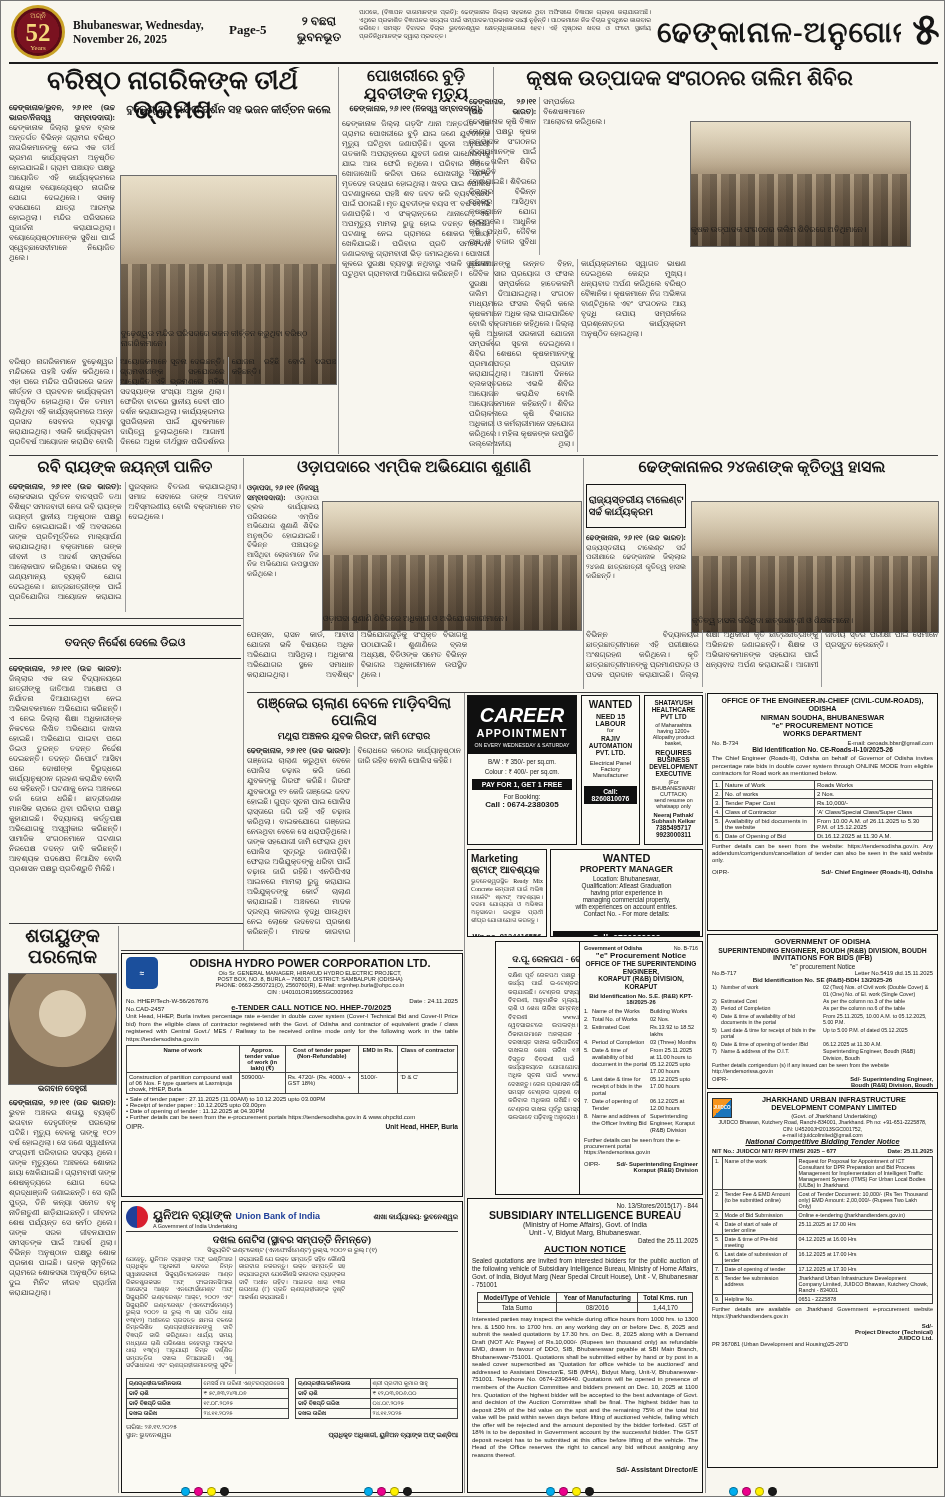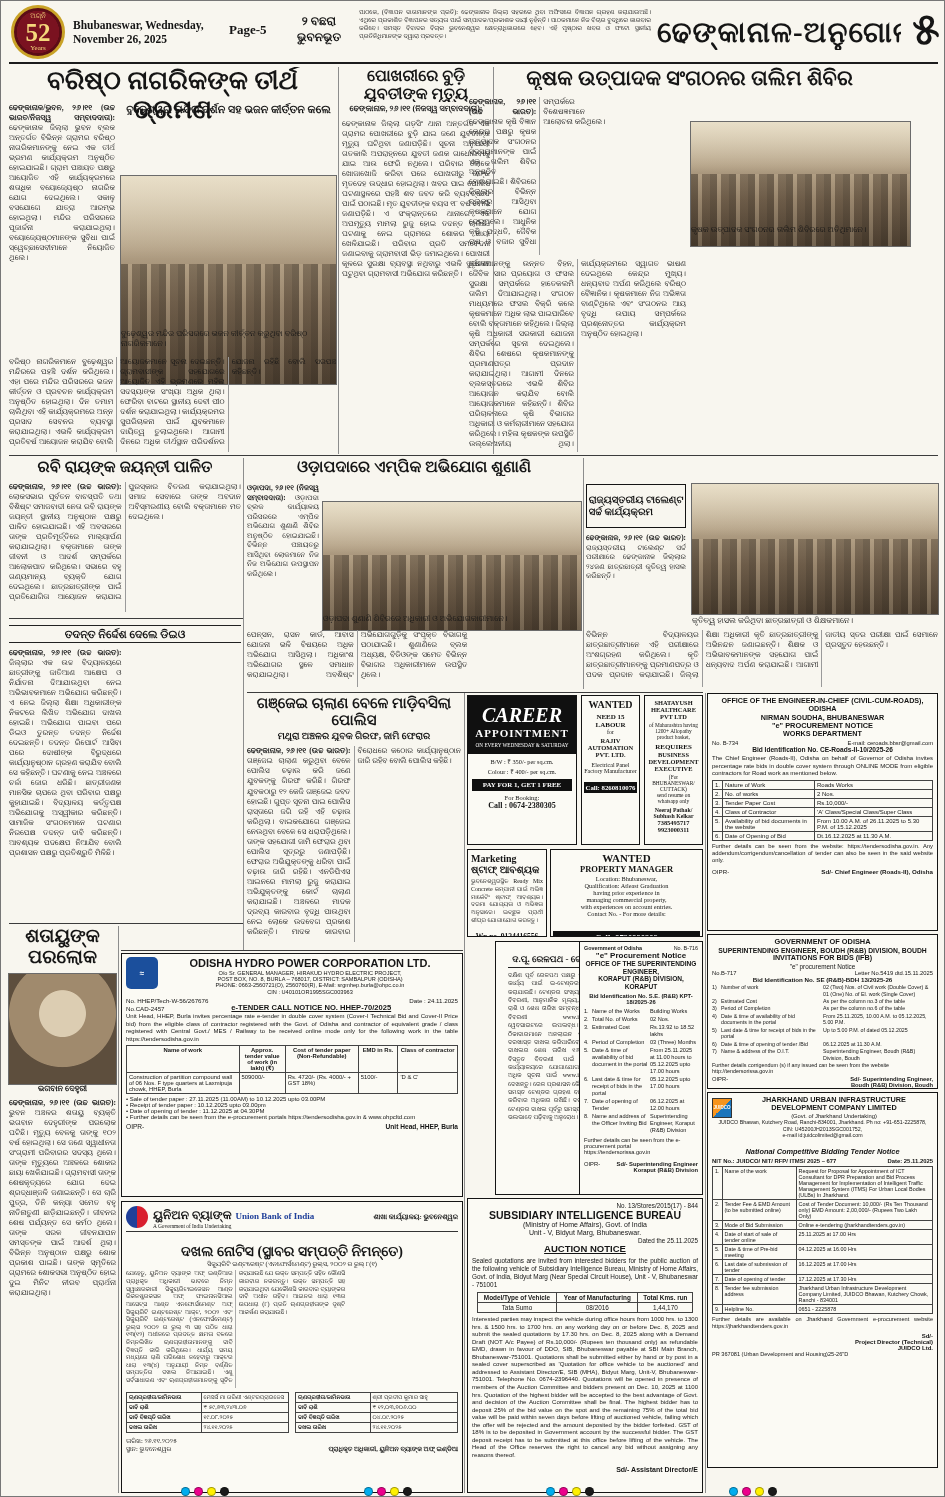--- a/index.html
+++ b/index.html
@@ -1,21 +1,21 @@
 <!DOCTYPE html>
 <html><head>
 <meta charset="utf-8">
 <style>
 *{margin:0;padding:0;box-sizing:border-box}
 html,body{background:#9b9b9b}
 .page{position:relative;width:945px;height:1497px;margin:0 auto;background:#f8f6ef;color:#151515;
   font-family:"Liberation Serif","DejaVu Serif",serif;overflow:hidden;border:1px solid #777}
 .abs{position:absolute}
 .pre{white-space:pre-line}
-.sans{font-family:Liberation Serif, serif}
+.sans{font-family:Liberation Sans, sans-serif}
 .hl{font-weight:bold;line-height:1.1;text-align:center;overflow:hidden}
 .dl{font-weight:bold}
 .bt{font-size:7.6px;line-height:1.32;text-align:justify;overflow:hidden;column-fill:auto}
 .c2{column-count:2;column-gap:7px;column-rule:1px solid #9a9a9a}
 .c3{column-count:3;column-gap:7px;column-rule:1px solid #9a9a9a}
 .c4{column-count:4;column-gap:7px;column-rule:1px solid #9a9a9a}
 .photo{position:relative;background:linear-gradient(180deg,#d3c7ad 0%,#b5a388 34%,#8a7760 62%,#594b3b 100%);outline:1px solid #6b6b6b;overflow:hidden}
 .photo::before{content:"";position:absolute;left:0;right:0;bottom:0;height:58%;
   background:repeating-linear-gradient(90deg,rgba(30,22,14,.38) 0 7px,rgba(214,194,162,.20) 7px 11px,rgba(42,30,19,.30) 11px 19px)}
 .photo::after{content:"";position:absolute;left:0;right:0;top:0;height:40%;background:linear-gradient(180deg,rgba(250,242,222,.55),rgba(250,242,222,0))}
@@ -101,33 +101,34 @@
     <div class="abs bt" style="left:0;top:26px;width:72px;height:140px;font-size:7.2px">
       <span class="dl">ଓଡ଼ାପଦା, ୨୬।୧୧ (ନିଜସ୍ୱ ସମ୍ବାଦଦାତା):</span>
       <span>ଓଡ଼ାପଦା ବ୍ଲକ କାର୍ଯ୍ୟାଳୟ ପରିସରରେ ଏମ୍ପିକ ଅଭିଯୋଗ ଶୁଣାଣି ଶିବିର ଅନୁଷ୍ଠିତ ହୋଇଯାଇଛି। ବିଭିନ୍ନ ପଞ୍ଚାୟତରୁ ଆସିଥିବା ଲୋକମାନେ ନିଜ ନିଜ ଅଭିଯୋଗ ଉପସ୍ଥାପନ କରିଥିଲେ।</span>
     </div>
     <div class="abs photo" style="left:76px;top:26px;width:258px;height:128px"></div>
     <div class="abs cap" style="left:76px;top:156px;width:258px;height:12px;overflow:hidden">ଓଡ଼ାପଦା ଶୁଣାଣି ଶିବିରରେ ଅଧିକାରୀ ଓ ଅଭିଯୋଗକାରୀମାନେ।</div>
     <div class="abs bt c3" style="left:0;top:172px;width:334px;height:57px">ପେନ୍ସନ, ରାସନ କାର୍ଡ, ଆବାସ ଯୋଜନା ଭଳି ବିଷୟରେ ଅଧିକ ଅଭିଯୋଗ ଆସିଥିଲା। ଅଧିକାଂଶ ଅଭିଯୋଗର ସ୍ଥଳେ ସମାଧାନ କରାଯାଇଥିଲା। ଅବଶିଷ୍ଟ ଅଭିଯୋଗଗୁଡ଼ିକୁ ସଂପୃକ୍ତ ବିଭାଗକୁ ପଠାଯାଇଛି। ଶୁଣାଣିରେ ବ୍ଲକ ଅଧ୍ୟକ୍ଷ, ବିଡିଓଙ୍କ ସମେତ ବିଭିନ୍ନ ବିଭାଗର ଅଧିକାରୀମାନେ ଉପସ୍ଥିତ ଥିଲେ।</div>
   </section>
 
   <section class="abs" style="left:585px;top:457px;width:352px;height:231px">
+    <div class="hl" style="font-size:16px">ଢେଙ୍କାନାଳର ୨୪ଜଣଙ୍କ କୃତିତ୍ୱ ହାସଲ</div>
     <div class="abs kbox pre" style="left:0;top:26px;width:100px;height:44px;font-size:10px">ରାଜ୍ୟସ୍ତରୀୟ ଟାଲେଣ୍ଟ
 ସର୍ଚ୍ଚ କାର୍ଯ୍ୟକ୍ରମ</div>
     <div class="abs bt" style="left:0;top:76px;width:100px;height:86px;font-size:7.2px">
       <span class="dl">ଢେଙ୍କାନାଳ, ୨୬।୧୧ (ଉଚ୍ଚ ଭାରତ):</span>
       <span>ରାଜ୍ୟସ୍ତରୀୟ ଟାଲେଣ୍ଟ ସର୍ଚ୍ଚ ପରୀକ୍ଷାରେ ଢେଙ୍କାନାଳ ଜିଲ୍ଲାର ୨୪ଜଣ ଛାତ୍ରଛାତ୍ରୀ କୃତିତ୍ୱ ହାସଲ କରିଛନ୍ତି।</span>
     </div>
     <div class="abs photo" style="left:106px;top:26px;width:246px;height:130px"></div>
     <div class="abs cap" style="left:106px;top:158px;width:290px;height:12px;overflow:hidden">କୃତିତ୍ୱ ହାସଲ କରିଥିବା ଛାତ୍ରଛାତ୍ରୀ ଓ ଶିକ୍ଷକମାନେ।</div>
     <div class="abs bt c3" style="left:0;top:172px;width:352px;height:57px">ବିଭିନ୍ନ ବିଦ୍ୟାଳୟର ଛାତ୍ରଛାତ୍ରୀମାନେ ଏହି ପରୀକ୍ଷାରେ ଅଂଶଗ୍ରହଣ କରିଥିଲେ। କୃତି ଛାତ୍ରଛାତ୍ରୀମାନଙ୍କୁ ପ୍ରମାଣପତ୍ର ଓ ପଦକ ପ୍ରଦାନ କରାଯାଇଛି। ଜିଲ୍ଲା ଶିକ୍ଷା ଅଧିକାରୀ କୃତି ଛାତ୍ରଛାତ୍ରୀଙ୍କୁ ଅଭିନନ୍ଦନ ଜଣାଇଛନ୍ତି। ଶିକ୍ଷକ ଓ ଅଭିଭାବକମାନଙ୍କ ସହଯୋଗ ପାଇଁ ଧନ୍ୟବାଦ ଅର୍ପଣ କରାଯାଇଛି। ଆଗାମୀ ଜାତୀୟ ସ୍ତର ପରୀକ୍ଷା ପାଇଁ ସେମାନେ ପ୍ରସ୍ତୁତ ହେଉଛନ୍ତି।</div>
   </section>
 
   <section class="abs" style="left:8px;top:620px;width:232px;height:300px">
-    <div class="hl" style="font-size:11px;border-top:1px solid #222;border-bottom:1px solid #222;padding:2px 0;margin-top:4px">ତଦନ୍ତ ନିର୍ଦ୍ଦେଶ ଦେଲେ ଡିଇଓ</div>
+    <div class="hl" style="font-size:11px;border-top:1px solid #222;border-bottom:1px solid #222;padding:10px 0;margin-top:4px">ତଦନ୍ତ ନିର୍ଦ୍ଦେଶ ଦେଲେ ଡିଇଓ</div>
     <div class="bt c2" style="margin-top:5px;height:238px">
       <span class="dl">ଢେଙ୍କାନାଳ, ୨୬।୧୧ (ଉଚ୍ଚ ଭାରତ):</span>
       <span>ଜିଲ୍ଲାର ଏକ ଉଚ୍ଚ ବିଦ୍ୟାଳୟରେ ଛାତ୍ରୀଙ୍କୁ ଜାତିଆଣ ଆକ୍ଷେପ ଓ ନିର୍ଯାତନା ଦିଆଯାଉଥିବା ନେଇ ଅଭିଭାବକମାନେ ଅଭିଯୋଗ କରିଛନ୍ତି। ଏ ନେଇ ଜିଲ୍ଲା ଶିକ୍ଷା ଅଧିକାରୀଙ୍କ ନିକଟରେ ଲିଖିତ ଅଭିଯୋଗ ଦାଖଲ ହୋଇଛି। ଅଭିଯୋଗ ପାଇବା ପରେ ଡିଇଓ ତୁରନ୍ତ ତଦନ୍ତ ନିର୍ଦ୍ଦେଶ ଦେଇଛନ୍ତି। ତଦନ୍ତ ରିପୋର୍ଟ ଆସିବା ପରେ ଦୋଷୀଙ୍କ ବିରୁଦ୍ଧରେ କାର୍ଯ୍ୟାନୁଷ୍ଠାନ ଗ୍ରହଣ କରାଯିବ ବୋଲି ସେ କହିଛନ୍ତି। ଘଟଣାକୁ ନେଇ ଅଞ୍ଚଳରେ ଚର୍ଚ୍ଚା ଜୋର ଧରିଛି। ଛାତ୍ରୀଜଣକ ମାନସିକ ଚାପରେ ଥିବା ପରିବାର ପକ୍ଷରୁ କୁହାଯାଇଛି। ବିଦ୍ୟାଳୟ କର୍ତ୍ତୃପକ୍ଷ ଅଭିଯୋଗକୁ ଅସ୍ୱୀକାର କରିଛନ୍ତି। ସାମାଜିକ ସଂଗଠନମାନେ ଘଟଣାର ନିରପେକ୍ଷ ତଦନ୍ତ ଦାବି କରିଛନ୍ତି। ଆବଶ୍ୟକ ପଦକ୍ଷେପ ନିଆଯିବ ବୋଲି ପ୍ରଶାସନ ପକ୍ଷରୁ ପ୍ରତିଶ୍ରୁତି ମିଳିଛି।</span>
     </div>
   </section>
 
   <section class="abs" style="left:246px;top:694px;width:214px;height:256px">
     <div class="hl" style="font-size:15px">ଗଞ୍ଜେଇ ଚାଲାଣ ବେଳେ ମାଡ଼ିବସିଲା ପୋଲିସ</div>
     <div class="hl" style="font-size:9.5px;margin-top:3px">ମଥୁରା ଅଞ୍ଚଳର ଯୁବକ ଗିରଫ, ଜାମି ଫେରାର</div>
     <div class="bt c2" style="margin-top:5px;height:196px">
@@ -410,21 +411,21 @@
     <div style="display:flex;gap:3px;align-items:center">
       <div style="width:20px;height:20px;border:1px solid #333;background:linear-gradient(135deg,#f7941d 0 50%,#1b75bb 50% 100%);color:#fff;font-size:4.5px;display:flex;align-items:center;justify-content:center;font-weight:bold">JUIDCO</div>
       <div style="flex:1">
         <div class="nt" style="font-size:7.3px">JHARKHAND URBAN INFRASTRUCTURE DEVELOPMENT COMPANY LIMITED</div>
         <div class="nt" style="font-size:5.8px;font-weight:normal">(Govt. of Jharkhand Undertaking)</div>
       </div>
     </div>
     <div class="nt" style="font-size:5.3px;font-weight:normal">JUIDCO Bhawan, Kutchery Road, Ranchi-834001, Jharkhand. Ph no: +91-651-2225878,</div>
     <div class="nt" style="font-size:5.3px;font-weight:normal">CIN: U45200JH2013SGC001752,</div>
     <div class="nt" style="font-size:5.3px;font-weight:normal">e-mail id:juidcolimited@gmail.com</div>
-    <div class="nt" style="font-size:7.4px;font-style:italic;margin-top:10px">National Competitive Bidding  Tender Notice</div>
+    <div class="nt" style="font-size:7.4px;font-style:italic;text-decoration:underline;margin-top:0">National Competitive Bidding  Tender Notice</div>
     <div style="display:flex;justify-content:space-between;font-size:5.9px;font-weight:bold;margin:2px 0">
       <span>NIT No.: JUIDCO/ NIT/ RFP/ ITMS/ 2025 – 677</span>
       <span>Date: 25.11.2025</span>
     </div>
     <table class="grid" style="font-size:5.4px">
       <tbody>
           <tr>
           <td style="width:9px;text-align:center">1.</td>
           <td style="width:74px">Name of the work</td>
           <td>Request for Proposal for Appointment of ICT Consultant for DPR Preparation and Bid Process Management for Implementation of Intelligent Traffic Management System (ITMS) For Urban Local Bodies (ULBs) In Jharkhand.</td>
@@ -534,21 +535,21 @@
   <section class="abs notice" style="left:120px;top:1200px;width:342px;height:292px;font-family:'Liberation Serif',serif">
     <div style="display:flex;align-items:center;gap:5px;border-bottom:1px solid #333;padding-bottom:2px">
       <div style="width:22px;height:22px;border-radius:50%;background:conic-gradient(#d91f2e 0 50%,#20409a 50% 100%)"></div>
       <div>
         <span style="font-size:12px;font-weight:bold">ୟୁନିଅନ ବ୍ୟାଙ୍କ</span>
         <span class="sans" style="font-size:9px;font-weight:bold;color:#20409a">Union Bank of India</span>
         <div class="sans" style="font-size:5.4px">A Government of India Undertaking</div>
       </div>
       <div style="margin-left:auto;font-size:7px;font-weight:bold">ଶାଖା କାର୍ଯ୍ୟାଳୟ: ଭୁବନେଶ୍ୱର</div>
     </div>
-    <div class="nt" style="font-size:14px;margin-top:12px">ଦଖଲ ନୋଟିସ (ସ୍ଥାବର ସମ୍ପତ୍ତି ନିମନ୍ତେ)</div>
+    <div class="nt" style="font-size:10px;margin-top:2px">ଦଖଲ ନୋଟିସ (ସ୍ଥାବର ସମ୍ପତ୍ତି ନିମନ୍ତେ)</div>
     <div class="nt" style="font-size:6.4px;font-weight:normal">ସିକ୍ୟୁରିଟି ଇଣ୍ଟରେଷ୍ଟ (ଏନଫୋର୍ସମେଣ୍ଟ) ରୁଲ୍ସ, ୨୦୦୨ ର ରୁଲ୍ ୮(୧)</div>
     <div class="small-just c3" style="font-size:6.1px;margin-top:3px;height:118px;overflow:hidden;column-fill:auto;column-rule:1px solid #aaa;column-gap:6px">ଯେହେତୁ, ୟୁନିଅନ ବ୍ୟାଙ୍କ ଅଫ୍ ଇଣ୍ଡିଆର ପ୍ରାଧିକୃତ ଅଧିକାରୀ ଭାବରେ ନିମ୍ନ ସ୍ୱାକ୍ଷରକାରୀ ସିକ୍ୟୁରିଟାଇଜେସନ ଆଣ୍ଡ ରିକନଷ୍ଟ୍ରକସନ ଅଫ୍ ଫାଇନାନସିଆଲ ଆସେଟ୍ସ ଆଣ୍ଡ ଏନଫୋର୍ସମେଣ୍ଟ ଅଫ୍ ସିକ୍ୟୁରିଟି ଇଣ୍ଟରେଷ୍ଟ ଆକ୍ଟ, ୨୦୦୨ ଏବଂ ସିକ୍ୟୁରିଟି ଇଣ୍ଟରେଷ୍ଟ (ଏନଫୋର୍ସମେଣ୍ଟ) ରୁଲ୍ସ ୨୦୦୨ ର ରୁଲ୍ ୩ ସହ ପଠିତ ଧାରା ୧୩(୧୨) ଅଧୀନରେ ପ୍ରଦତ୍ତ କ୍ଷମତା ବଳରେ ନିମ୍ନଲିଖିତ ଋଣଗ୍ରହୀତାମାନଙ୍କୁ ଦାବି ବିଜ୍ଞପ୍ତି ଜାରି କରିଥିଲେ। ଧାର୍ଯ୍ୟ ସମୟ ମଧ୍ୟରେ ରାଶି ପରିଶୋଧ ନହେବାରୁ ଆକ୍ଟର ଧାରା ୧୩(୪) ଅନୁଯାୟୀ ନିମ୍ନ ବର୍ଣ୍ଣିତ ସମ୍ପତ୍ତିର ଦଖଲ ନିଆଯାଇଛି। ଏଣୁ ସର୍ବସାଧାରଣ ଏବଂ ଋଣଗ୍ରହୀତାମାନଙ୍କୁ ସୂଚିତ କରାଯାଉଛି ଯେ ଉକ୍ତ ସମ୍ପତ୍ତି ସହିତ କୌଣସି କାରବାର ନକରନ୍ତୁ। ଉକ୍ତ ସମ୍ପତ୍ତି ସହ କରାଯାଇଥିବା ଯେକୌଣସି କାରବାର ବ୍ୟାଙ୍କର ଦାବି ଅଧୀନ ରହିବ। ଆଇନର ଧାରା ୧୩ର ଉପଧାରା (୮) ପ୍ରତି ଋଣଗ୍ରହୀତାଙ୍କ ଦୃଷ୍ଟି ଆକର୍ଷଣ କରାଯାଉଛି।</div>
     <div style="display:flex;gap:6px;margin-top:4px">
       <table class="grid" style="font-size:5.8px;width:50%">
         <tbody>
             <tr>
             <td style="width:46%;font-weight:bold">ଋଣଗ୍ରହୀତା/ଜାମିନଦାତା</td>
             <td>ମେସର୍ସ ମା ତାରିଣୀ ଏଣ୍ଟରପ୍ରାଇଜେସ</td>
           </tr>
             <tr>

